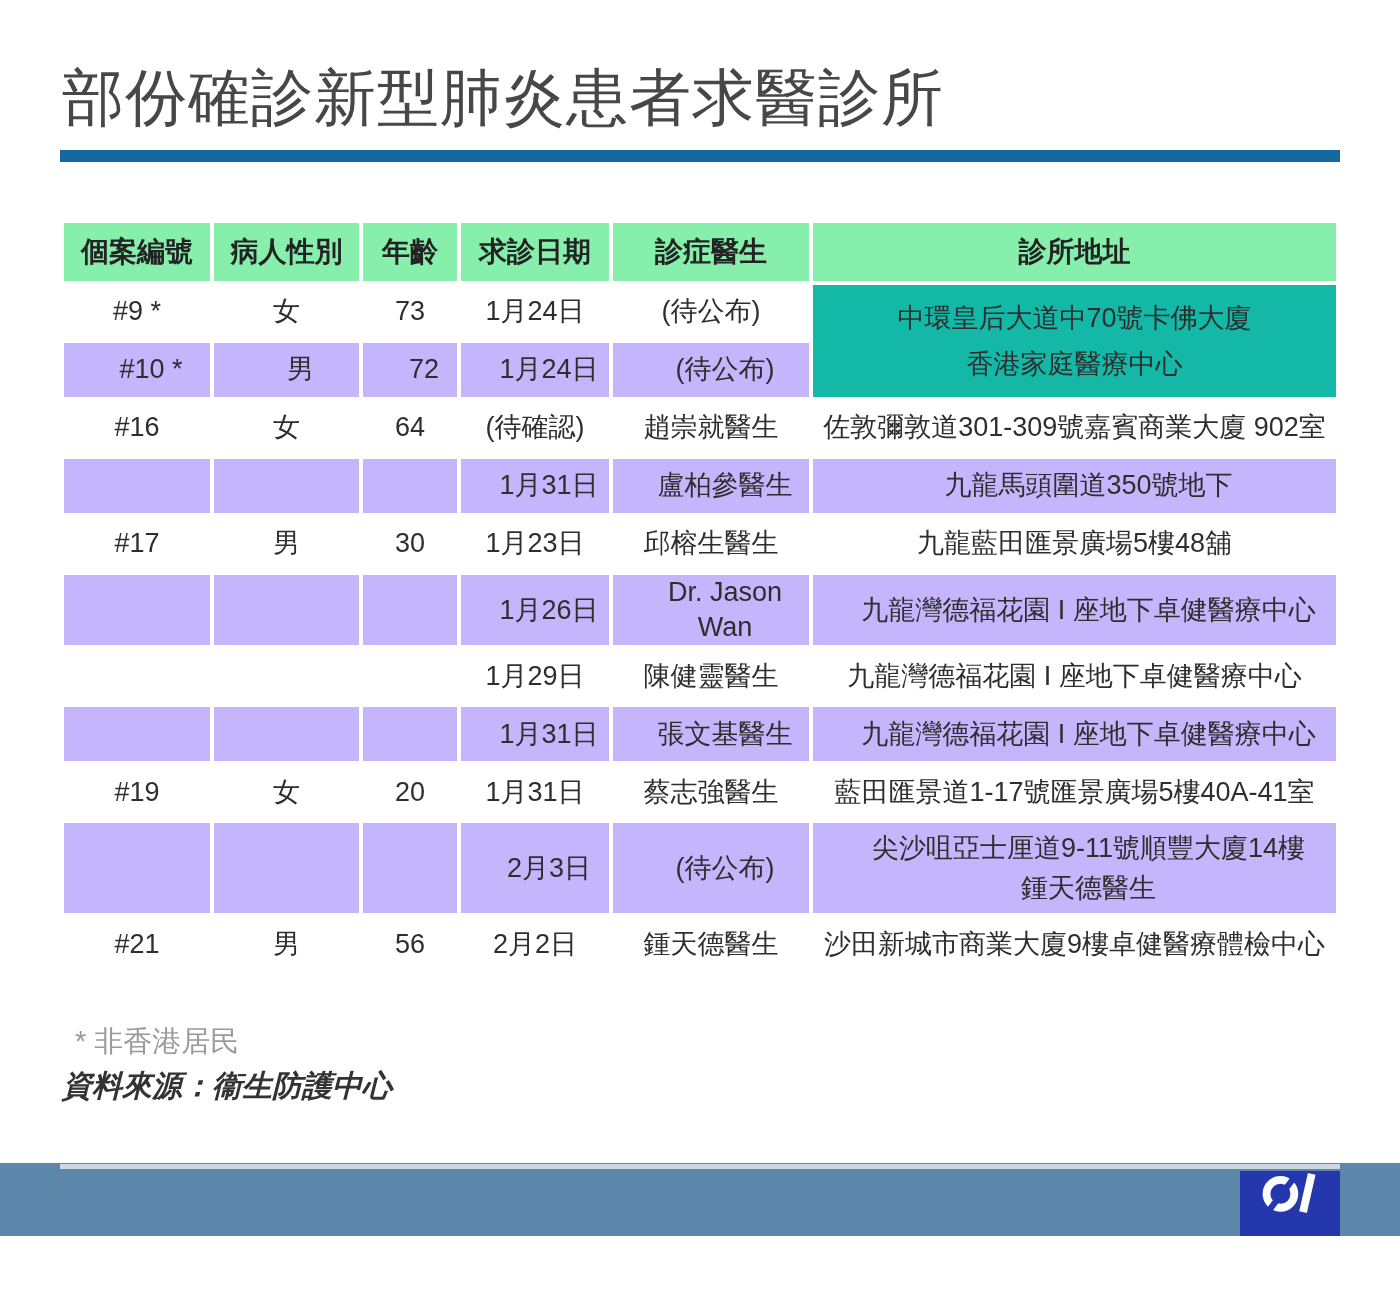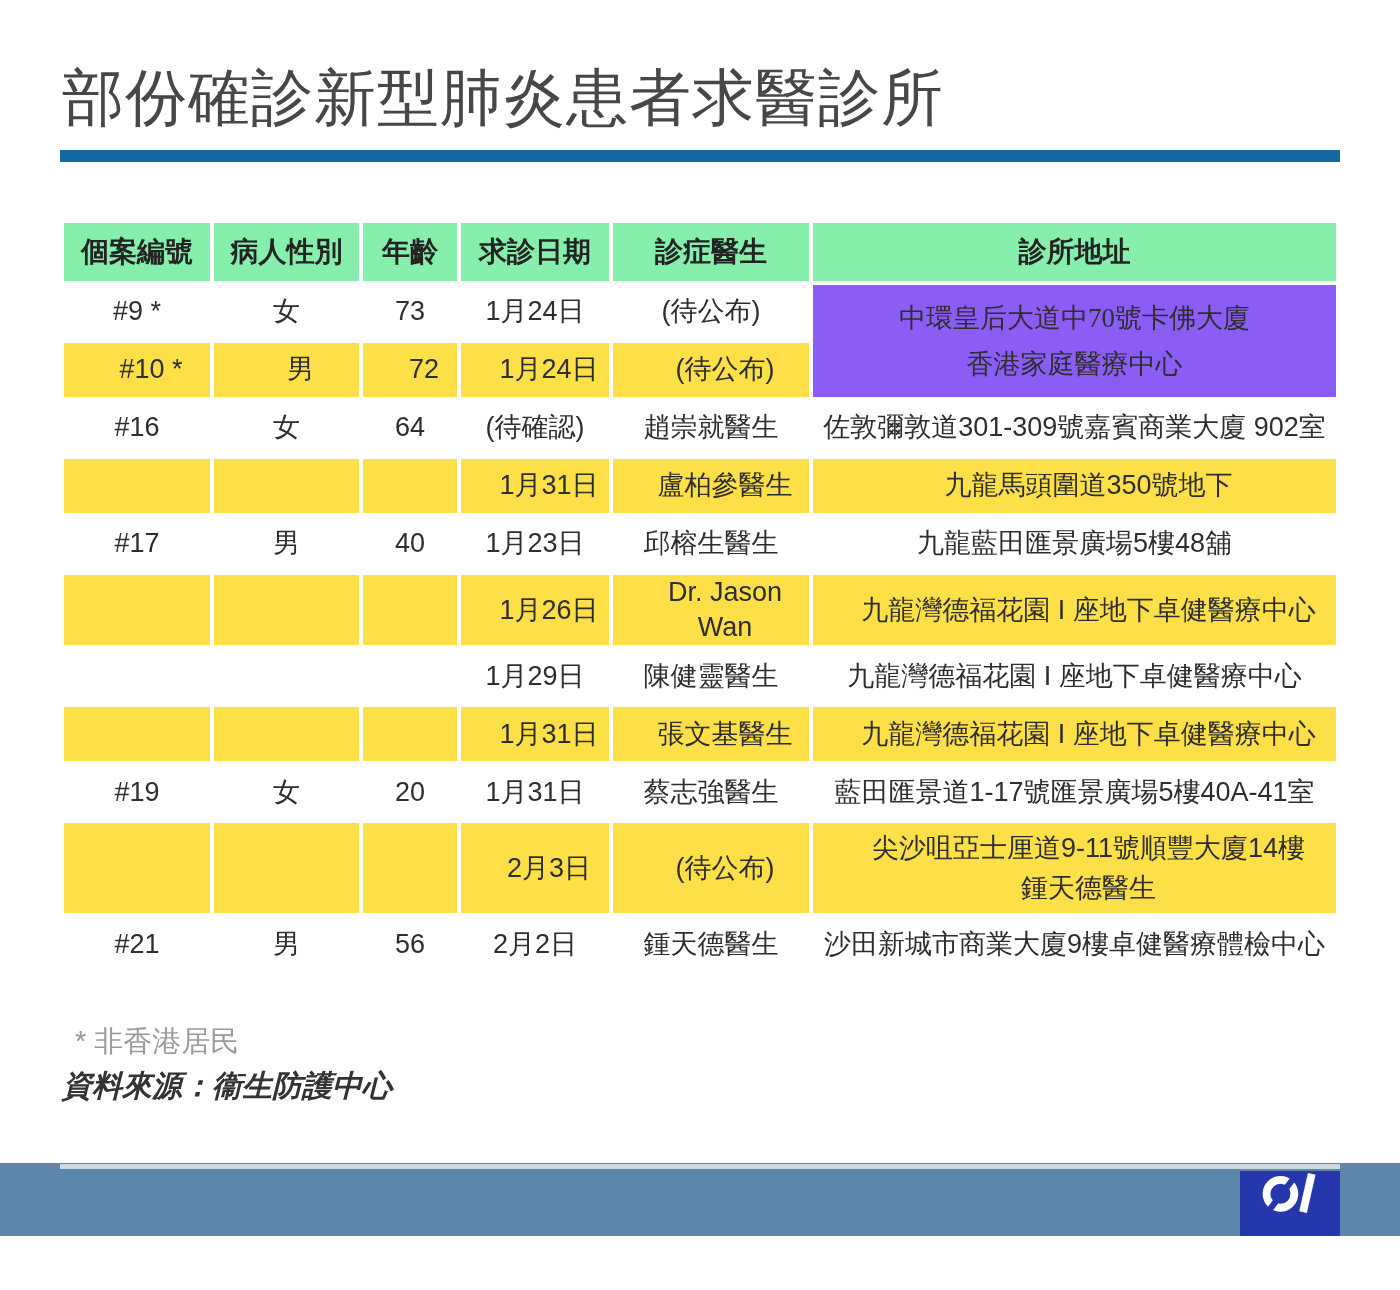--- a/index.html
+++ b/index.html
@@ -19,22 +19,22 @@
     border-collapse:separate;border-spacing:4px;table-layout:fixed;
   }
   .data-table th{
     background:#86efac;height:58px;font-size:28px;font-weight:bold;color:#232323;
     text-align:center;vertical-align:middle;padding:0;
   }
   .data-table td{
     height:54px;font-size:27px;color:#2e2e2e;text-align:center;vertical-align:middle;
     padding:0;background:#ffffff;line-height:1.3;
   }
-  .data-table tr.shaded td{background:#fde047;padding-left:28px;}
-  .data-table td.merged{background:#8b5cf6;line-height:44px;font-family:Liberation Serif, serif;}
+  .data-table tr.shaded td{background:#c4b5fd;padding-left:28px;}
+  .data-table td.merged{background:#14b8a6;line-height:44px;}
   .data-table tr.tall td{height:90px;}
   .data-table td .addr-line{line-height:40px;}
   .data-table td.merged .addr-line{line-height:46px;}
   .footnote-asterisk{
     position:absolute;left:62px;top:1022px;font-size:29px;color:#9a9a9a;margin-left:13px;
   }
   .footnote-source{
     position:absolute;left:62px;top:1066px;font-size:30px;font-weight:bold;color:#333333;font-style:italic;
   }
   .bottom-band{
@@ -114,21 +114,21 @@
       <td></td>
       <td></td>
       <td>1月31日</td>
       <td>盧柏參醫生</td>
       <td>九龍馬頭圍道350號地下</td>
     </tr>
 
     <tr>
       <td>#17</td>
       <td>男</td>
-      <td>40</td>
+      <td>30</td>
       <td>1月23日</td>
       <td>邱榕生醫生</td>
       <td>九龍藍田匯景廣場5樓48舖</td>
     </tr>
 
     <tr class="shaded">
       <td></td>
       <td></td>
       <td></td>
       <td>1月26日</td>

